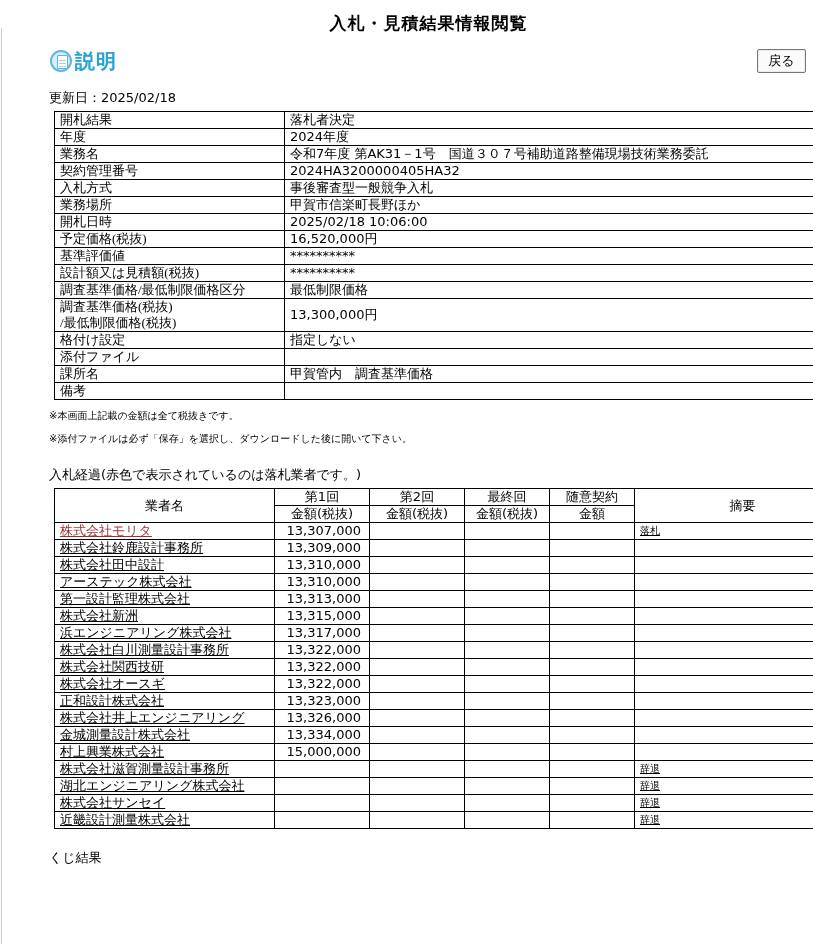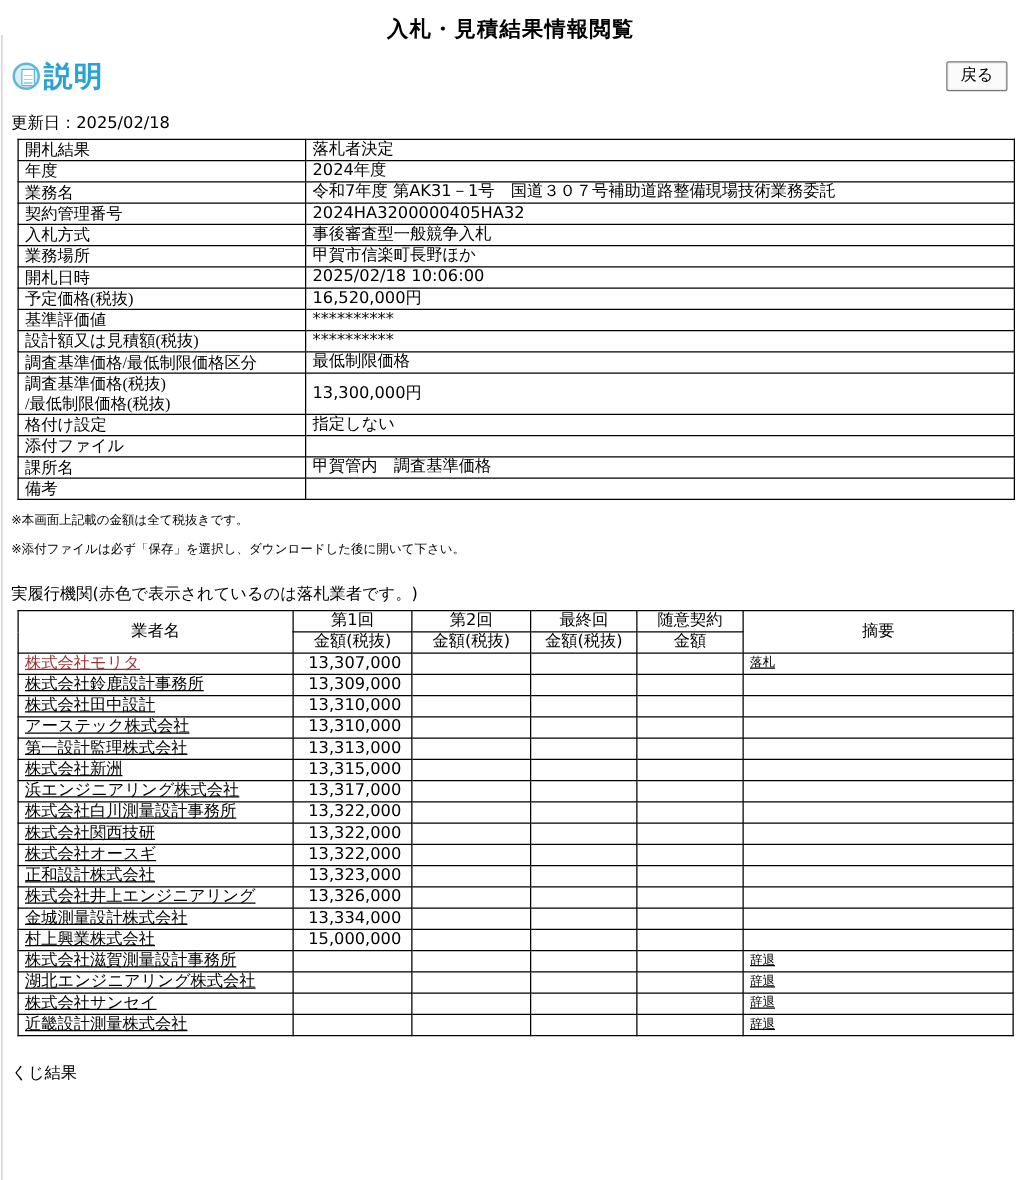--- a/index.html
+++ b/index.html
@@ -4,21 +4,21 @@
 <style>
   html,body{margin:0;padding:0;background:#fff;}
   body{
     width:813px;height:944px;position:relative;overflow:hidden;
     font-family:"DejaVu Sans","Liberation Sans",sans-serif;
     font-size:13px;color:#000;
   }
   body::before{ 
     content:"";position:absolute;left:1px;top:28px;bottom:0;width:1px;background:#ccc;
   }
-  .page{padding:6px 4px 0 8px;}
+  .page{padding:6px 4px 0 8px;margin-left:40px;}
 
   .page-title{
     text-align:center;font-weight:bold;font-size:17px;margin-top:6px;letter-spacing:1px;
   }
 
   .toolbar{
     display:flex;justify-content:space-between;align-items:center;
     margin-top:12px;height:28px;padding:0 2px;
   }
   .explain-btn{display:inline-flex;align-items:center;gap:3px;cursor:pointer;}
@@ -27,21 +27,21 @@
     background:#d9eef8;border:2px solid #5fb7dd;
     position:relative;flex:0 0 auto;box-sizing:border-box;
   }
   .doc-circle .doc-sheet{
     position:absolute;left:5px;top:3px;width:9px;height:12px;
     background:#fff;border:1px solid #5fb7dd;border-radius:1px;
     background-image:repeating-linear-gradient(#fff 0 2px,#9fd4ea 2px 3px);
     background-size:7px 12px;background-position:1px 2px;background-repeat:no-repeat;
   }
   .explain-label{
-    font-weight:bold;font-size:23px;color:var(--accent,#2aa3d4);
+    font-weight:bold;font-size:20px;color:var(--accent,#2aa3d4);
     text-shadow:0 0 1px #bfe5f4;letter-spacing:1px;
   }
   .back-btn{
     width:49px;height:24px;box-sizing:border-box;
     border:1px solid #777;border-radius:2px;background:#fbfbfb;
     box-shadow:inset 0 0 0 1px #ececec;
     text-align:center;line-height:22px;font-size:13px;cursor:pointer;
     margin-right:1px;
   }
 
@@ -161,21 +161,21 @@
           <td class="ival"></td>
         </tr>
       </tbody>
   </table>
 
   <div id="notes">
       <div class="note">※本画面上記載の金額は全て税抜きです。</div>
       <div class="note">※添付ファイルは必ず「保存」を選択し、ダウンロードした後に開いて下さい。</div>
     </div>
 
-  <div class="section-title">実履行機関(赤色で表示されているのは落札業者です。)</div>
+  <div class="section-title">入札経過(赤色で表示されているのは落札業者です。)</div>
 
   <table class="bid-table">
     <colgroup>
       <col style="width:220px">
         <col style="width:95px">
         <col style="width:95px">
       <col style="width:85px">
         <col style="width:85px">
         <col style="width:216px">
     </colgroup>

